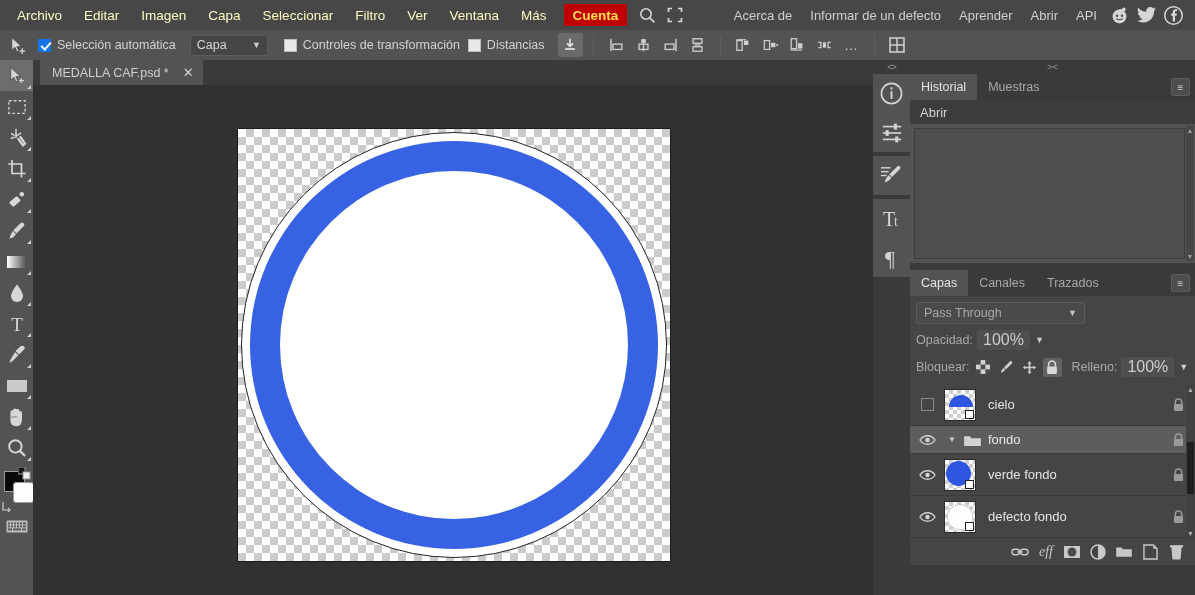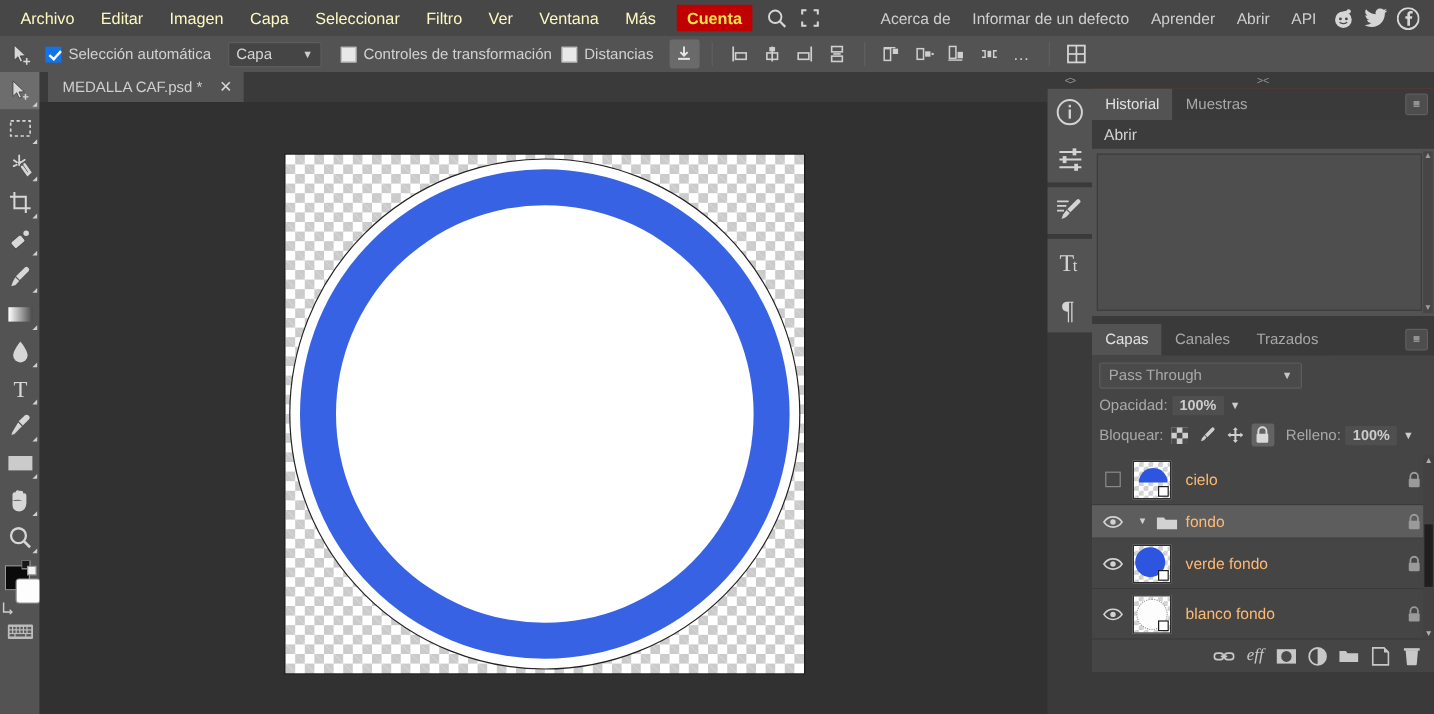--- a/index.html
+++ b/index.html
@@ -197,23 +197,22 @@
   .blend-row { padding: 6px 6px 0 6px; display: flex; }
   .blend-select {
     background: #4a4a4a; border: 1px solid #5c5c5c; border-radius: 2px;
     height: 22px; width: 169px; display: flex; align-items: center; padding: 0 7px;
     color: #a9a9a9; font-size: 12.5px;
   }
   .blend-select .chev { margin-left: auto; font-size: 9px; color: #c6c6c6; }
   .opacity-row { display: flex; align-items: center; padding: 6px 6px 0 6px; }
   .lbl { color: #a9a9a9; font-size: 12.5px; }
   .numbox {
-    background: #4f4f4f; color: #cdcdcd; font-size: 12px; padding: 1px 6px; margin-left: 4px;
+    background: #4f4f4f; color: #cdcdcd; font-size: 16px; padding: 1px 6px; margin-left: 4px;
     border-radius: 1px;
-    font-weight: bold;
   }
   .tri { margin-left: 5px; color: #cdcdcd; font-size: 9px; }
   .lock-row { display: flex; align-items: center; padding: 7px 6px 7px 6px; }
   .lock-btn {
     width: 19px; height: 19px; display: flex; align-items: center; justify-content: center;
     margin-left: 4px;
   }
   .lock-btn.active { background: #636363; border-radius: 2px; }
 
   .layer-list { position: relative; background: #454545; }
@@ -237,21 +236,21 @@
     overflow: hidden;
   }
   .thumb .tfx {
     position: absolute; right: 1px; bottom: 1px; width: 9px; height: 9px;
     border: 1px solid #1d1d1d; background: #fff;
   }
   .th-dome { position: absolute; left: 4px; top: 5px; width: 24px; height: 12px; background: #2d55e0; border-radius: 12px 12px 0 0; }
   .th-circle-w { position: absolute; left: 2px; top: 2px; width: 26px; height: 26px; border-radius: 50%; background: #fff; }
   .th-circle-b { position: absolute; left: 1px; top: 1px; width: 25px; height: 25px; border-radius: 50%; background: #2d55e0; }
   .th-circle-d { position: absolute; left: 2px; top: 2px; width: 26px; height: 26px; border-radius: 50%; background: #fdfdfd; border: 1px dotted #999; }
-  .layer-name { margin-left: 12px; color: #fdba74; font-size: 13px; }
+  .layer-name { margin-left: 12px; color: #e5e5e5; font-size: 13px; }
   .layer-lock { margin-left: auto; margin-right: 10px; display: flex; align-items: center; }
   .grp-arrow { width: 16px; display: flex; align-items: center; justify-content: center; color: #cfcfcf; font-size: 8px; }
   .grp-folder { width: 24px; display: flex; align-items: center; justify-content: center; }
 
   .layer-scroll { position: absolute; right: 0; top: 0; bottom: 0; width: 9px; background: #424242; }
   .layer-scroll .thumbbar { position: absolute; left: 1px; top: 58px; width: 7px; height: 52px; background: #1f1f1f; }
   .layer-scroll .arr { height: 10px; display:flex; align-items:center; justify-content:center; color:#b0b0b0; font-size:7px; }
   .layer-scroll .arr.bot { position:absolute; bottom:0; left:0; right:0; }
 
   .layer-footer {
@@ -769,21 +768,21 @@
           <span class="eye">
             <svg width="17" height="12" viewBox="0 0 18 12">
                 <path d="M1 6s3-4.5 8-4.5S17 6 17 6s-3 4.5-8 4.5S1 6 1 6Z" fill="none" stroke="#d2d2d2" stroke-width="1.4"></path>
                 <circle cx="9" cy="6" r="2.4" fill="#d2d2d2"></circle>
               </svg>
           </span>
           <span class="thumb">
             <span class="th-circle-d"></span>
             <span class="tfx"></span>
           </span>
-          <span class="layer-name">blanco fondo</span>
+          <span class="layer-name">defecto fondo</span>
           <span class="layer-lock">
             <svg width="13" height="14" viewBox="0 0 14 16">
                 <path d="M3.4 7V4.7a3.6 3.6 0 0 1 7.2 0V7" fill="none" stroke="#9a9a9a" stroke-width="1.7"></path>
                 <rect x="1.8" y="6.8" width="10.4" height="8" rx="1" fill="#9a9a9a"></rect>
               </svg>
           </span>
         </div>
 
         <div class="layer-scroll">
           <div class="arr">▲</div>

